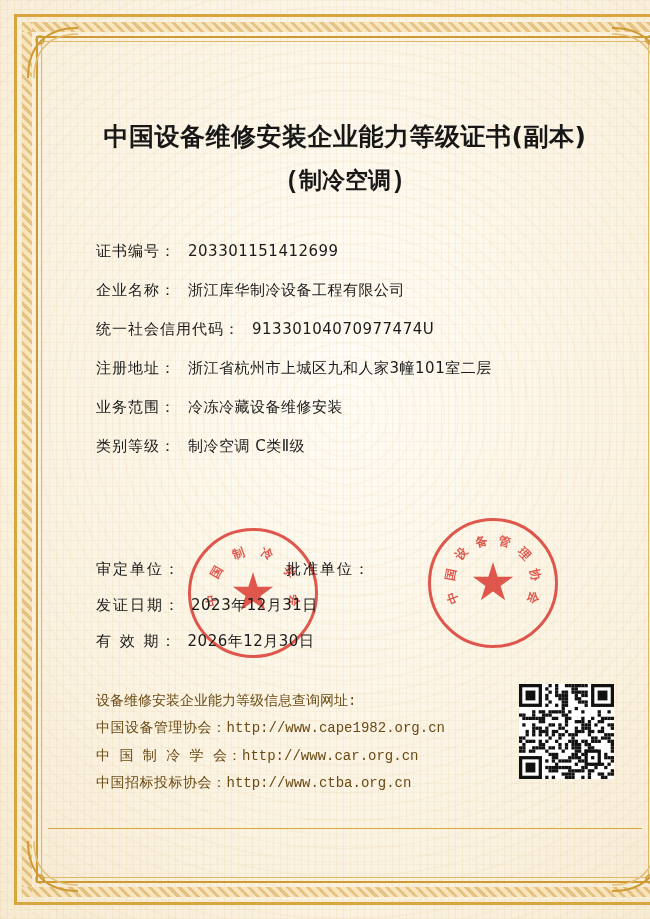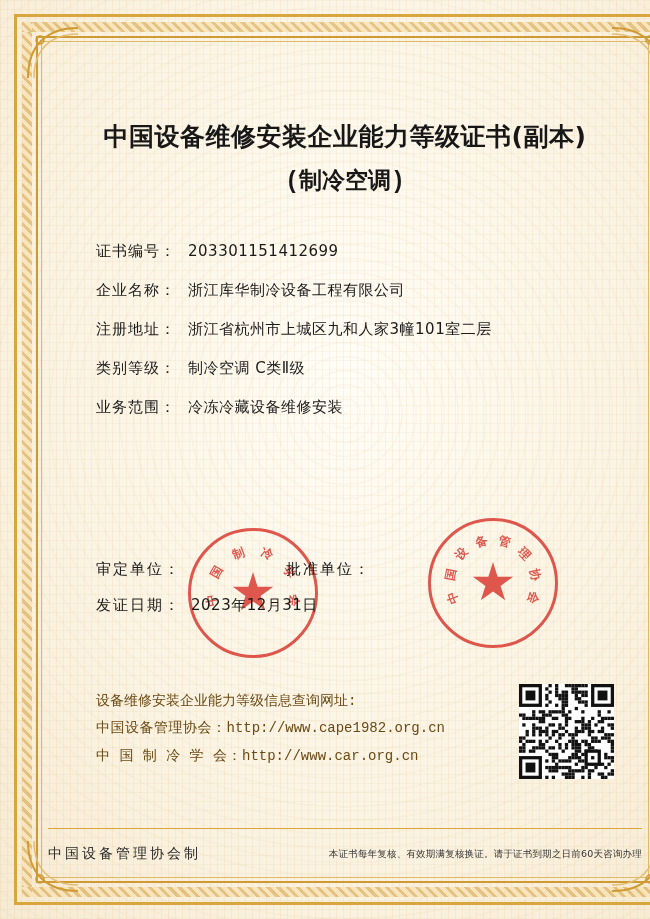--- a/index.html
+++ b/index.html
@@ -289,30 +289,34 @@
     <div class="fields">
       <div class="field-row">
         <span class="field-label">证书编号：</span>
         <span class="field-value">203301151412699</span>
       </div>
       <div class="field-row">
         <span class="field-label">企业名称：</span>
         <span class="field-value">浙江库华制冷设备工程有限公司</span>
       </div>
       <div class="field-row">
+        <span class="field-label">统一社会信用代码：</span>
+        <span class="field-value">91330104070977474U</span>
+      </div>
+      <div class="field-row">
         <span class="field-label">注册地址：</span>
         <span class="field-value">浙江省杭州市上城区九和人家3幢101室二层</span>
+      </div>
+      <div class="field-row">
+        <span class="field-label">业务范围：</span>
+        <span class="field-value">冷冻冷藏设备维修安装</span>
       </div>
       <div class="field-row">
         <span class="field-label">类别等级：</span>
         <span class="field-value">制冷空调 C类Ⅱ级</span>
-      </div>
-      <div class="field-row">
-        <span class="field-label">业务范围：</span>
-        <span class="field-value">冷冻冷藏设备维修安装</span>
       </div>
     </div>
 
     <div class="seal-area">
       <div class="seal left">
         <div class="seal-star"></div>
         <div class="seal-text" id="seal-left-text">
             <span class="seal-ch" style="transform: rotate(-100deg) translate(0px, -44px) rotate(0deg) translate(-6px, -6px);">中</span>
             <span class="seal-ch" style="transform: rotate(-60deg) translate(0px, -44px) rotate(0deg) translate(-6px, -6px);">国</span>
             <span class="seal-ch" style="transform: rotate(-20deg) translate(0px, -44px) rotate(0deg) translate(-6px, -6px);">制</span>
@@ -342,29 +346,36 @@
         <span class="bf-value"></span>
         <span class="bf-right">
           <span class="bf-label">批准单位：</span>
           <span class="bf-value"></span>
         </span>
       </div>
       <div class="bf-row">
         <span class="bf-label">发证日期：</span>
         <span class="bf-value">2023年12月31日</span>
       </div>
+      <div class="bf-row">
+        <span class="bf-label">有 效 期：</span>
+        <span class="bf-value">2026年12月30日</span>
+      </div>
     </div>
 
     <div class="links">
       <div>设备维修安装企业能力等级信息查询网址:</div>
       <div>
         <span class="lk-label">中国设备管理协会：</span><span>http://www.cape1982.org.cn</span>
       </div>
       <div>
         <span class="lk-label">中 国 制 冷 学 会：</span><span>http://www.car.org.cn</span>
+      </div>
+      <div>
+        <span class="lk-label">中国招标投标协会：</span><span>http://www.ctba.org.cn</span>
       </div>
     </div>
 
     <div class="qr">
       <svg id="qr-svg" width="95" height="95" viewBox="0 0 29 29">
           <rect x="0" y="0" width="29" height="29" fill="#ffffff"></rect>
           <rect x="9" y="0" width="1" height="1" fill="#111111"></rect>
           <rect x="11" y="0" width="1" height="1" fill="#111111"></rect>
           <rect x="14" y="0" width="1" height="1" fill="#111111"></rect>
           <rect x="15" y="0" width="1" height="1" fill="#111111"></rect>
@@ -664,19 +675,15 @@
           <rect x="1" y="23" width="5" height="5" fill="#ffffff"></rect>
           <rect x="2" y="24" width="3" height="3" fill="#111111"></rect>
           <rect x="20" y="20" width="5" height="5" fill="#111111"></rect>
           <rect x="21" y="21" width="3" height="3" fill="#ffffff"></rect>
           <rect x="22" y="22" width="1" height="1" fill="#111111"></rect>
         </svg>
     </div>
 
     <div class="divider"></div>
 
-    <div class="footer">
-      <div class="footer-left">中国设备管理协会制</div>
-      <div class="footer-right">本证书每年复核、有效期满复核换证。请于证书到期之日前60天咨询办理</div>
-    </div>
 
   </div>
 </div>
 
 </body></html>

